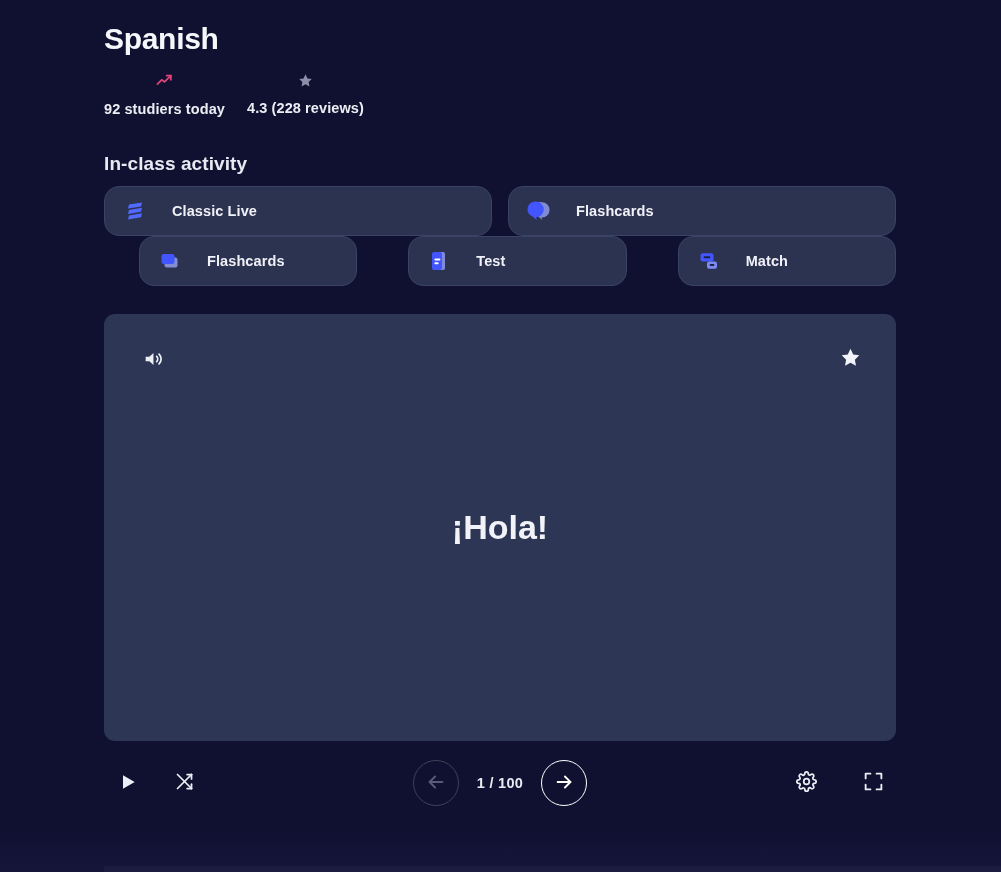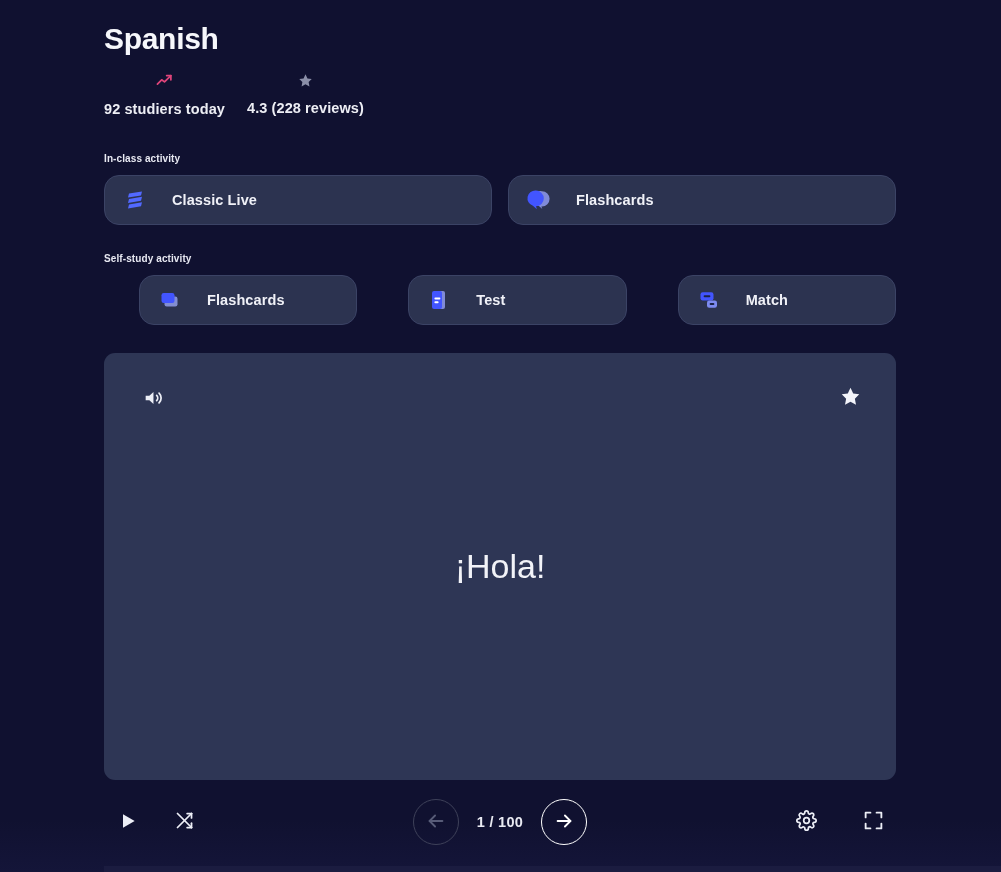--- a/index.html
+++ b/index.html
@@ -50,21 +50,21 @@
   }
   .meta-text {
     font-size: 14.5px;
     font-weight: bold;
     color: #edeef4;
     letter-spacing: 0.1px;
   }
 
   
   .section-label {
-    font-size: 10px;
+    font-size: 19px;
     font-weight: bold;
     color: #e8e9f2;
     margin-top: 36px;
     margin-bottom: 11px;
     letter-spacing: 0.1px;
   }
   .section-label.second { margin-top: 28px; }
 
   
   .activity-row {
@@ -125,21 +125,21 @@
     cursor: pointer;
   }
   .card-term {
     position: absolute;
     left: 0; right: 0; top: 0; bottom: 0;
     display: flex;
     align-items: center;
     justify-content: center;
     font-size: 34px;
     color: #f2f3f8;
-    font-weight: normal;
+    font-weight: bold;
     text-align: center;
   }
 
   
   .controls {
     position: relative;
     margin-top: 14px;
     height: 56px;
     display: flex;
     align-items: center;
@@ -255,21 +255,20 @@
         <span class="act-icon">
           <svg viewBox="0 0 26 26" width="26" height="26">
             <path d="M16 4.2 a7.6 7.6 0 0 1 0 15.2 h-0.6 l0.9 2.6 -3.4 -2.9 a7.6 7.6 0 0 1 3.1 -14.9 Z" fill="#8f9bf0" opacity="0.85"></path>
             <path d="M10 3.6 a7.8 7.8 0 0 1 0 15.6 l0.9 3.0 -4.0 -3.4 a7.8 7.8 0 0 1 3.1 -15.2 Z" fill="#4255ff"></path>
           </svg>
         </span>
         <span class="activity-label">Flashcards</span>
       </div>
     </div>
 
-    <div class="section-label second">Self-study activity</div>
 
     <div class="activity-row selfstudy">
 
       <div class="activity-btn">
         <span class="act-icon">
           <svg viewBox="0 0 26 26" width="26" height="26">
             <rect x="7.5" y="9.5" width="13" height="10" rx="2.2" fill="#9aa5f2" opacity="0.8"></rect>
             <rect x="4.5" y="6.0" width="13" height="10" rx="2.2" fill="#4255ff"></rect>
           </svg>
         </span>

